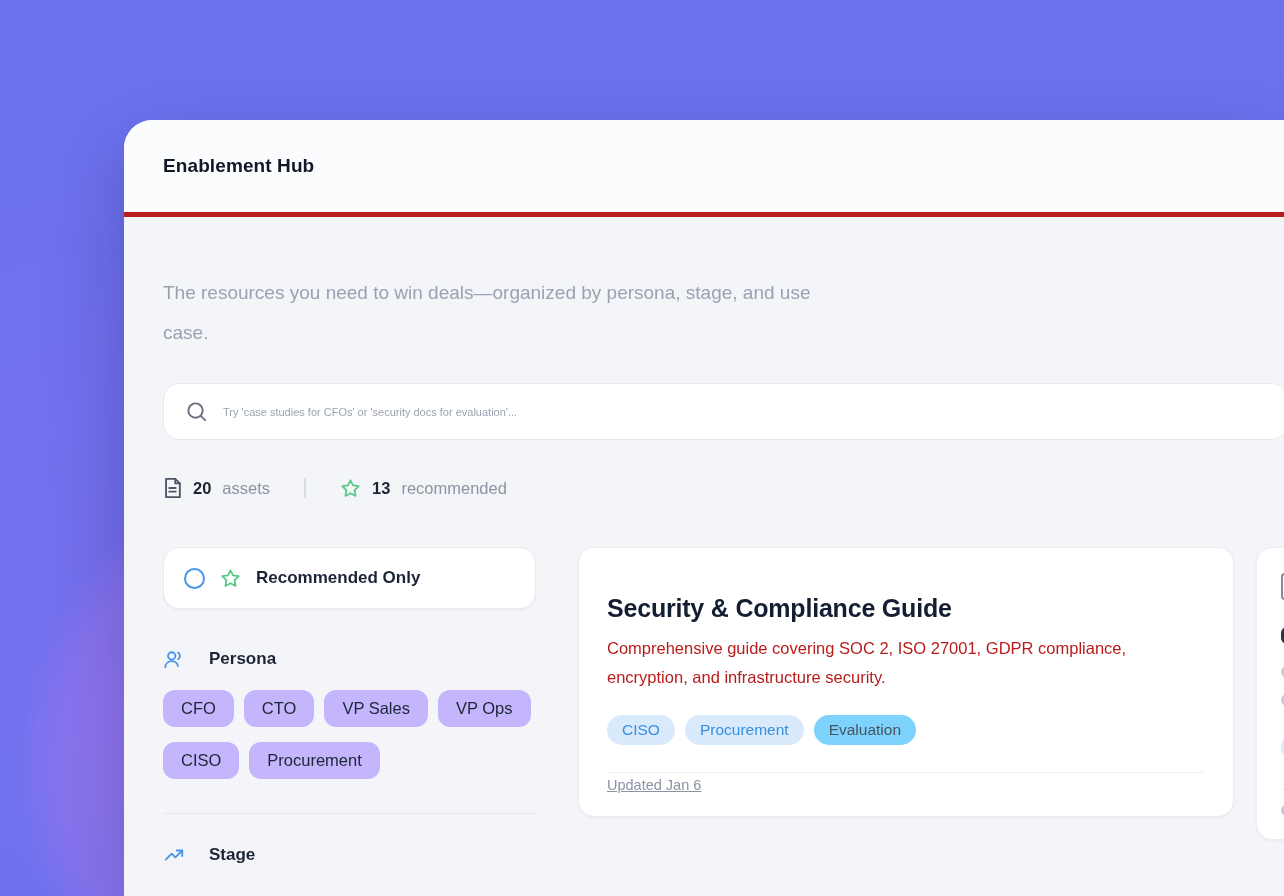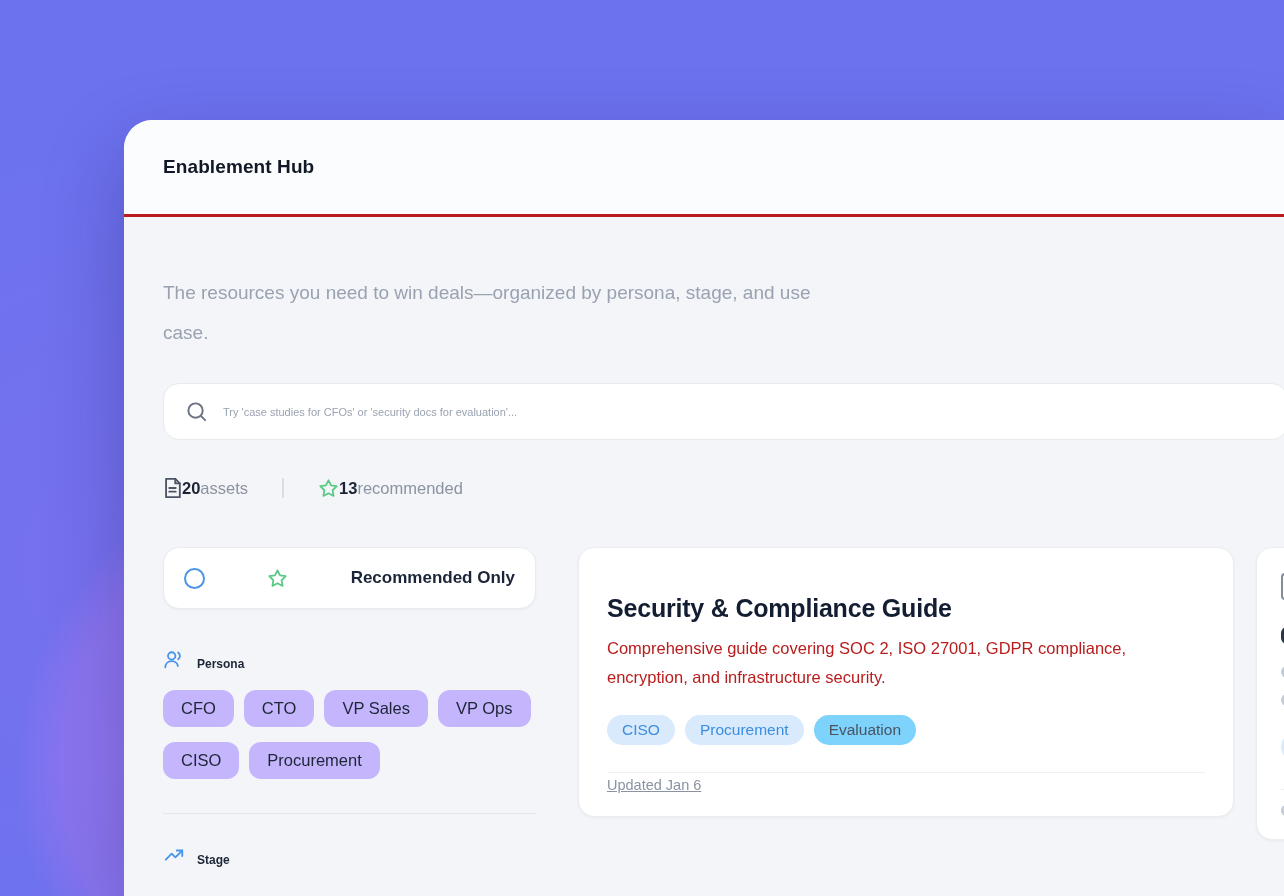--- a/index.html
+++ b/index.html
@@ -15,21 +15,21 @@
 
   
   .window {
     position: absolute; left: 124px; top: 120px; right: 0; bottom: 0;
     background: #f4f5f8;
     border-top-left-radius: 28px;
     box-shadow: 0 30px 80px rgba(26, 22, 91, 0.30);
     overflow: hidden;
   }
   .win-header {
-    height: 97px; background: #fbfcfe; border-bottom: 3px solid #b91c1c;
+    height: 97px; background: #fbfcfe; border-bottom: 5px solid #b91c1c;
     display: flex; align-items: center; padding: 0 39px;
     border-top-left-radius: 28px;
   }
   .win-title { font-size: 19px; font-weight: 700; color: #121826; letter-spacing: .1px; }
 
   .content { padding: 41px 0 0 39px; }
 
   .page-title {
     font-size: 30px; font-weight: 800; color: #1b2335; letter-spacing: -0.6px;
   }
@@ -45,41 +45,41 @@
     display: flex; align-items: center; padding: 0 21px; gap: 15px;
   }
   .search-box input {
     border: none; outline: none; flex: 1; font-size: 11px;
     font-family: Liberation Sans, sans-serif; color: #404040; background: transparent;
   }
   .search-box input::placeholder { color: #9aa3b1; }
 
   
   .stats { margin-top: 37px; display: flex; align-items: center; font-size: 16.5px; color: #8b93a2; }
-  .stat { display: flex; align-items: center; }
+  .stat { display: flex; align-items: center; gap: 11px; }
   .vdiv { width: 2px; height: 20px; background: #d9dce1; margin: 0 34px; border-radius: 1px; }
 
   
   .layout { display: flex; margin-top: 48px; align-items: flex-start; }
   .sidebar { width: 373px; flex: none; margin-right: 42px; }
 
   .reco-card {
     height: 62px; background: #fff; border: 1px solid #e9ebef; border-radius: 16px;
     display: flex; align-items: center; padding: 0 20px; gap: 15px;
     box-shadow: 0 1px 2px rgba(16,24,40,.05);
-    font-size: 17px; font-weight: 600; color: #1c2537; cursor: pointer; justify-content: space-between;
+    font-size: 17px; font-weight: 600; color: #1c2537; cursor: pointer;
   }
   .toggle-circle {
     width: 21px; height: 21px; border: 2px solid #4a94e9; border-radius: 50%;
     flex: none; background: #fff;
   }
 
   .section-head {
-    display: flex; align-items: flex-end; gap: 12px; margin-top: 40px;
-    font-size: 12px; font-weight: 700; color: #1b2536;
+    display: flex; align-items: flex-start; gap: 24px; margin-top: 40px;
+    font-size: 17px; font-weight: 700; color: #1b2536;
   }
   .chips { display: flex; flex-wrap: wrap; gap: 15px 10px; margin-top: 19px; max-width: 373px; }
   .chip {
     background: #c4b5fd; border-radius: 12px; padding: 9px 18px;
     font-size: 16.5px; color: #1d2637; cursor: pointer; line-height: 19px;
   }
   .side-divider { height: 1px; background: #e4e6ea; margin-top: 34px; }
   .section-head.stage { margin-top: 31px; }
 
   

